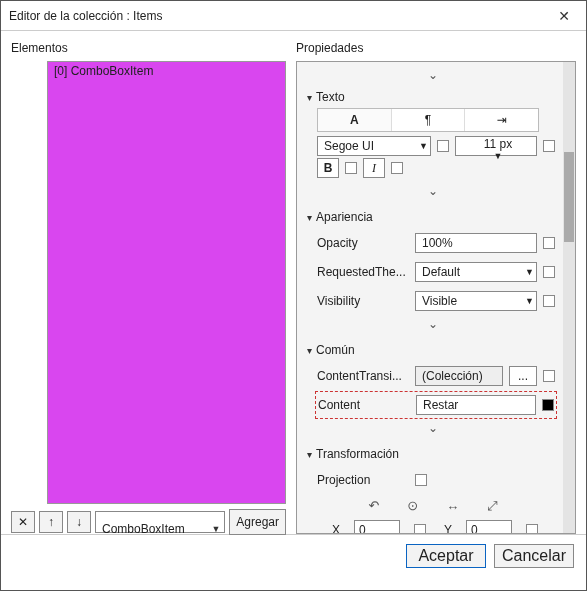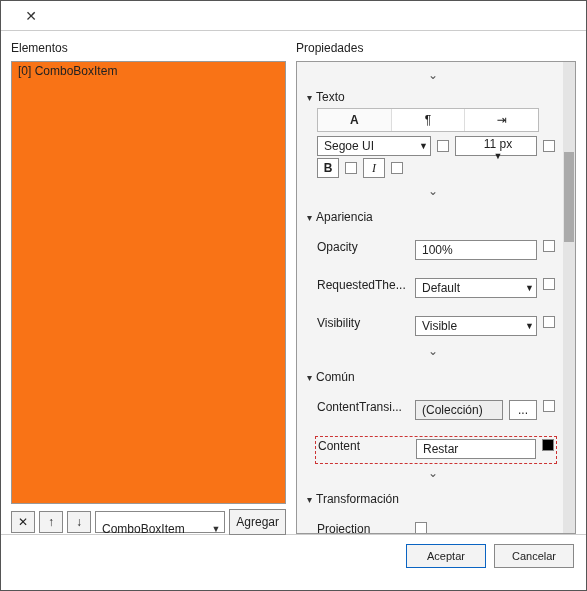--- a/index.html
+++ b/index.html
@@ -36,23 +36,24 @@
     gap: 10px;
   }
   .col-left { width: 275px; display: flex; flex-direction: column; }
   .col-right { flex: 1; display: flex; flex-direction: column; }
 
   .section-title { font-size: 12px; padding: 2px 0 6px 0; }
 
   .list {
     flex: 1;
     border: 1px solid #999;
-    background: #f97316;
+    background: #d946ef;
     overflow: auto;
     margin-bottom: 6px;
+    margin-left: 36px;
   }
   .list-item {
     padding: 2px 6px;
     font-size: 12px;
     cursor: default;
     white-space: nowrap;
   }
   .list-item.selected {
     background: #0a64c2;
     color: #fff;
@@ -119,21 +120,21 @@
     display:flex; border:1px solid #bbb; background:#fff; height:24px;
     margin:2px 20px 4px 10px;
   }
   .tab {
     flex:1; display:flex; align-items:center; justify-content:center;
     border-right:1px solid #ddd; font-size:12px; cursor:pointer;
   }
   .tab:last-child{ border-right:none; }
   .tab.active { font-weight:bold; background:#fafafa; }
 
-  .row { display:flex; align-items:flex-start; gap:6px; height:24px; margin:14px 4px 2px 10px; }
+  .row { display:flex; align-items:center; gap:6px; height:24px; margin:5px 4px 2px 10px; }
   .lbl { width:92px; font-size:12px; overflow:hidden; text-overflow:ellipsis; white-space:nowrap; }
   .field {
     border:1px solid #888; background:#fff; height:20px;
     display:flex; align-items:center; justify-content:space-between;
     padding:0 2px 0 6px; font-size:12px;
   }
   .field .arrow { font-size:9px; }
   .marker {
     width:12px; height:12px; border:1px solid #888; background:#fff;
   }
@@ -159,30 +160,31 @@
   .xyz-row .lblxs { font-size:12px; width:12px; text-align:right;}
   .numfield { width:46px; height:20px; border:1px solid #888; background:#fff; padding:0 4px; display:flex; align-items:center; font-size:12px;}
 
   .footer {
     height:42px; border-top:1px solid #ccc;
     display:flex; justify-content:flex-end; align-items:center;
     gap:8px; padding:0 12px;
   }
   .dlg-btn {
     width:80px; height:24px; border:1px solid #888; background:#f3f3f3;
-    display:flex; align-items:center; justify-content:center; font-size:11px;
+    display:flex; align-items:center; justify-content:center; font-size:16px;
     cursor:pointer;
   }
   .dlg-btn.primary { border:1px solid #0a64c2; }
 
 </style>
 </head>
 <body>
 
 <div class="titlebar">
+  <div class="title">Editor de la colección : Items</div>
   <div class="close">
     <span>✕</span>
   </div>
 </div>
 
 <div class="main">
 
   <div class="col-left">
     <div class="section-title">Elementos</div>
     <div class="list">

